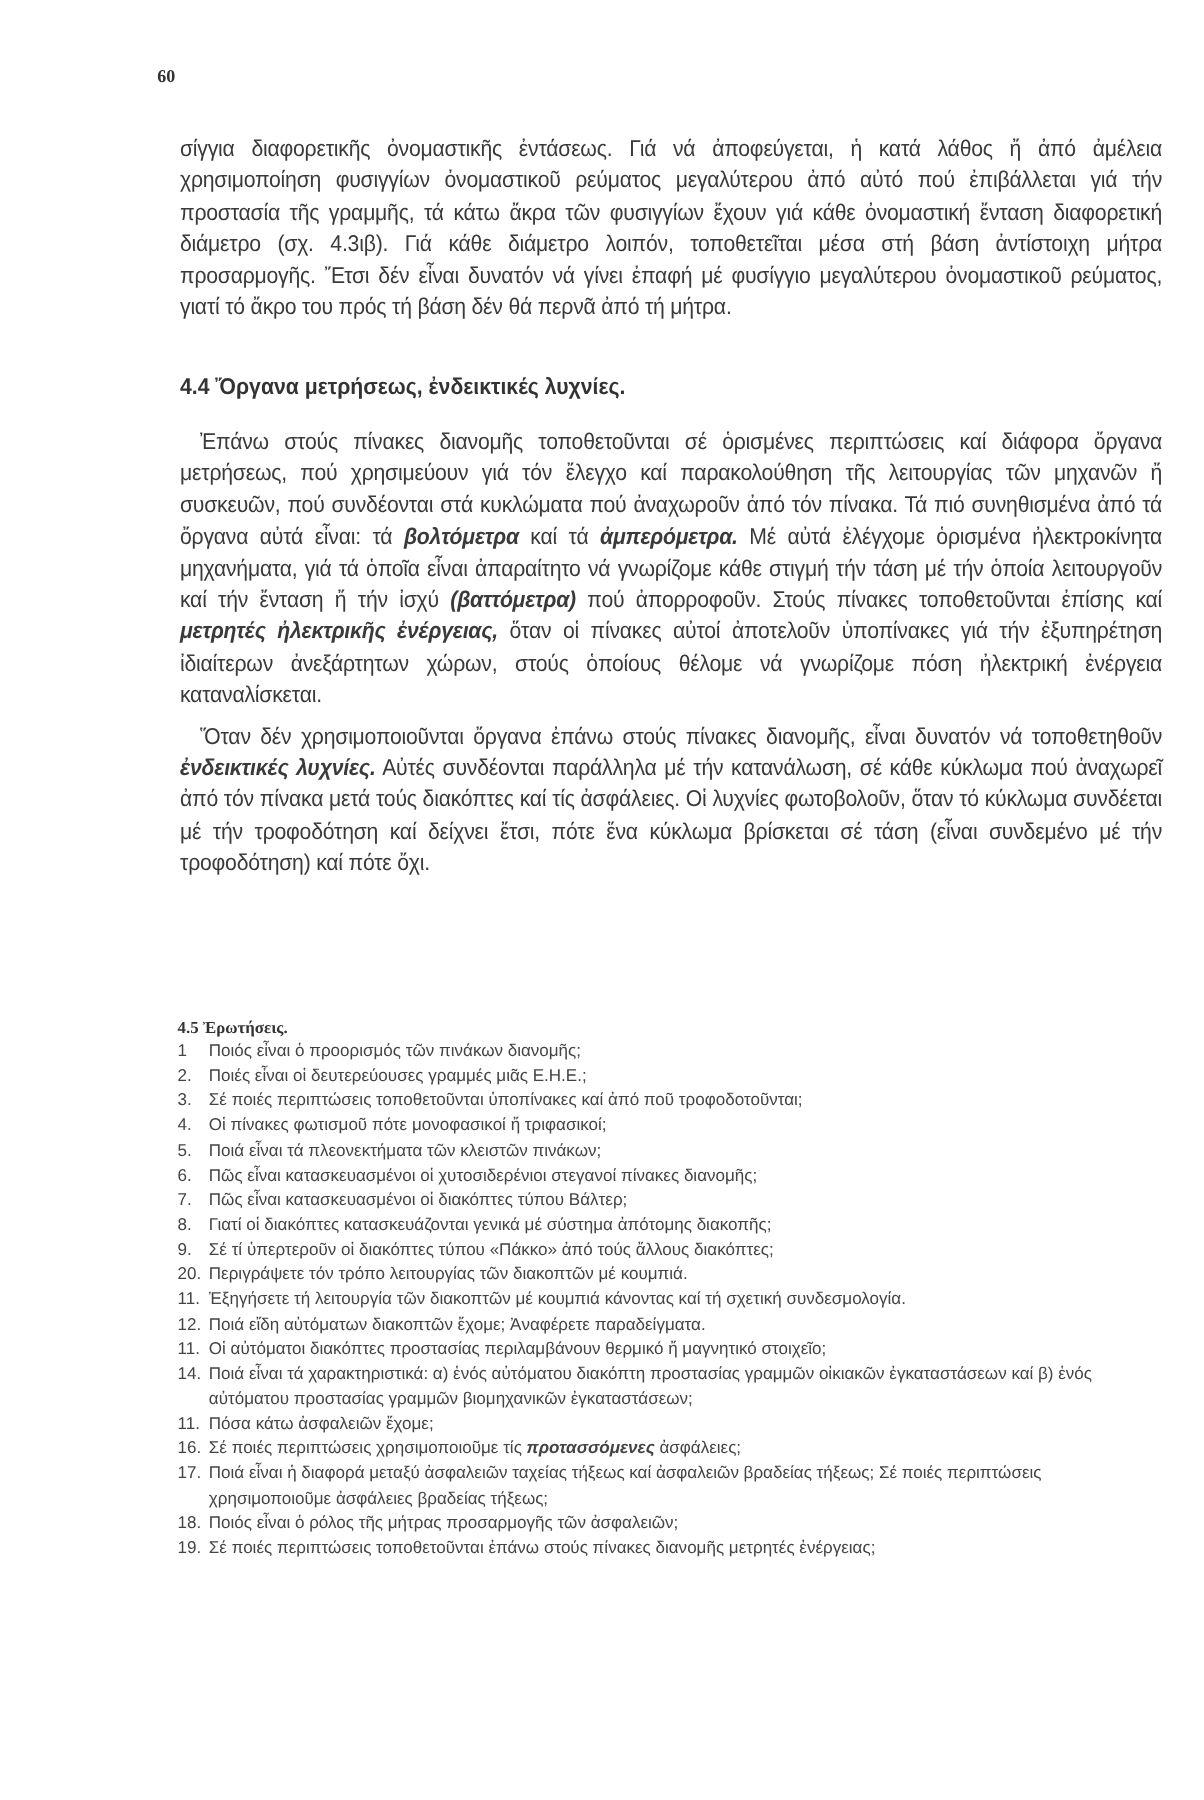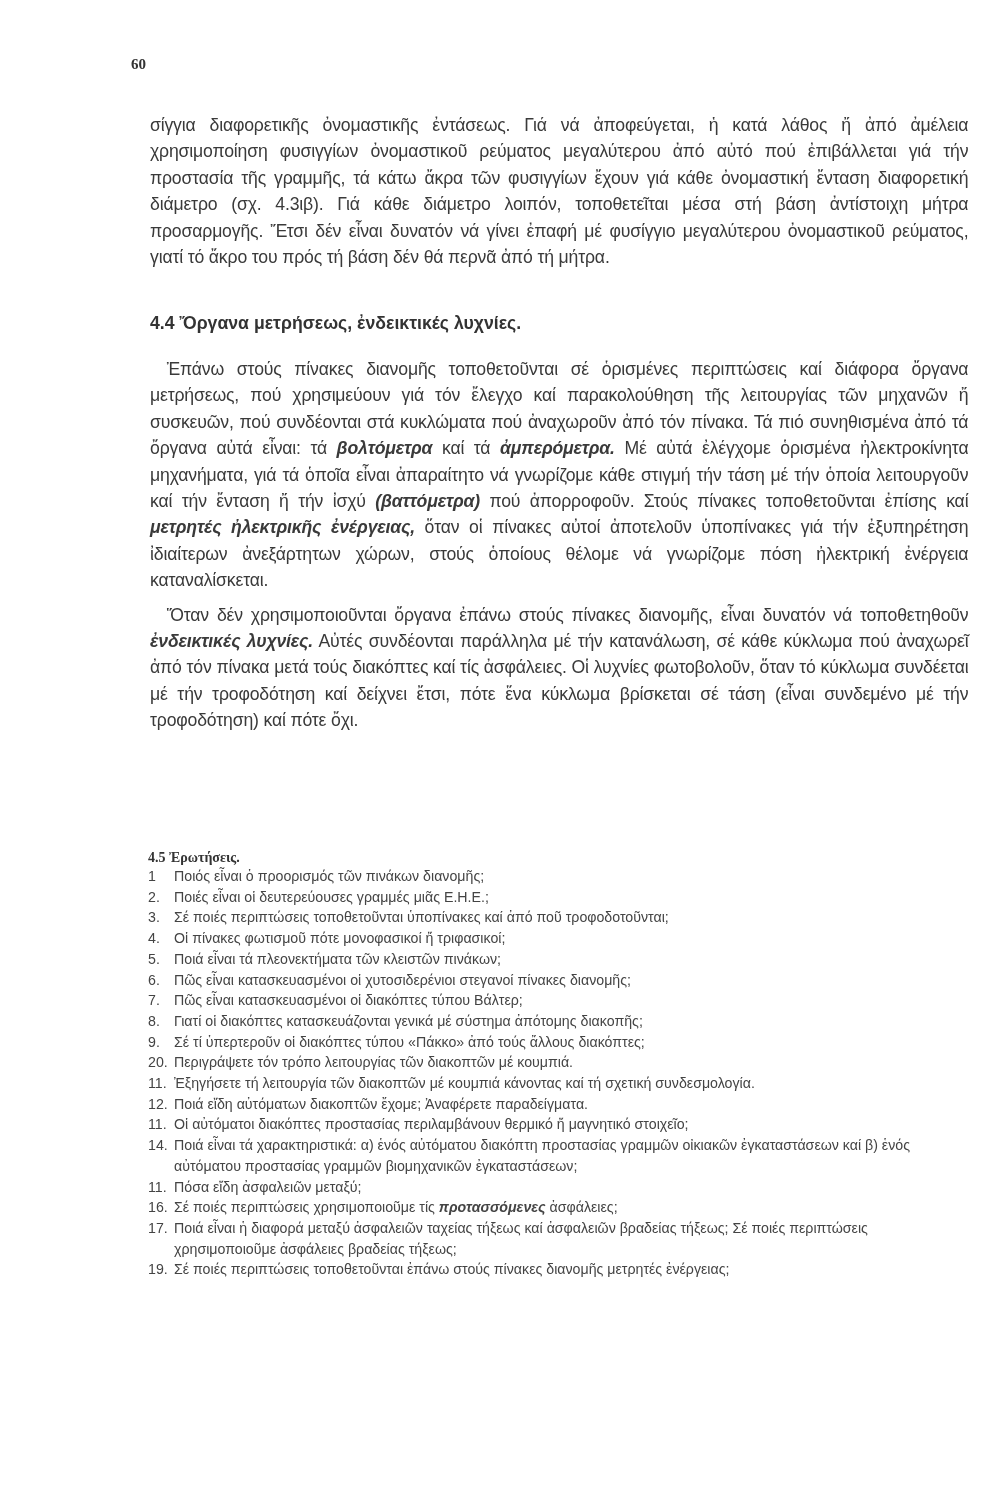--- a/index.html
+++ b/index.html
@@ -91,28 +91,32 @@
       <li class="q-item">
         <span class="q-num">11.</span>
         <span class="q-text"><span>Οἱ αὐτόματοι διακόπτες προστασίας περιλαμβάνουν θερμικό ἤ μαγνητικό στοιχεῖο;</span></span>
       </li>
       <li class="q-item">
         <span class="q-num">14.</span>
         <span class="q-text"><span>Ποιά εἶναι τά χαρακτηριστικά: α) ἑνός αὐτόματου διακόπτη προστασίας γραμμῶν οἰκιακῶν ἐγκαταστάσεων καί β) ἑνός αὐτόματου προστασίας γραμμῶν βιομηχανικῶν ἐγκαταστάσεων;</span></span>
       </li>
       <li class="q-item">
         <span class="q-num">11.</span>
-        <span class="q-text"><span>Πόσα εἴδη ἀσφαλειῶν μεταξύ;</span></span>
+        <span class="q-text"><span>Πόσα κάτω ἀσφαλειῶν ἔχομε;</span></span>
       </li>
       <li class="q-item">
         <span class="q-num">16.</span>
         <span class="q-text"><span>Σέ ποιές περιπτώσεις χρησιμοποιοῦμε τίς </span><span class="bi">προτασσόμενες</span><span> ἀσφάλειες;</span></span>
       </li>
       <li class="q-item">
         <span class="q-num">17.</span>
         <span class="q-text"><span>Ποιά εἶναι ἡ διαφορά μεταξύ ἀσφαλειῶν ταχείας τήξεως καί ἀσφαλειῶν βραδείας τήξεως; Σέ ποιές περιπτώσεις χρησιμοποιοῦμε ἀσφάλειες βραδείας τήξεως;</span></span>
       </li>
       <li class="q-item">
+        <span class="q-num">18.</span>
+        <span class="q-text"><span>Ποιός εἶναι ὁ ρόλος τῆς μήτρας προσαρμογῆς τῶν ἀσφαλειῶν;</span></span>
+      </li>
+      <li class="q-item">
         <span class="q-num">19.</span>
         <span class="q-text"><span>Σέ ποιές περιπτώσεις τοποθετοῦνται ἐπάνω στούς πίνακες διανομῆς μετρητές ἐνέργειας;</span></span>
       </li>
     </ol>
 </div>
 
 </body></html>

